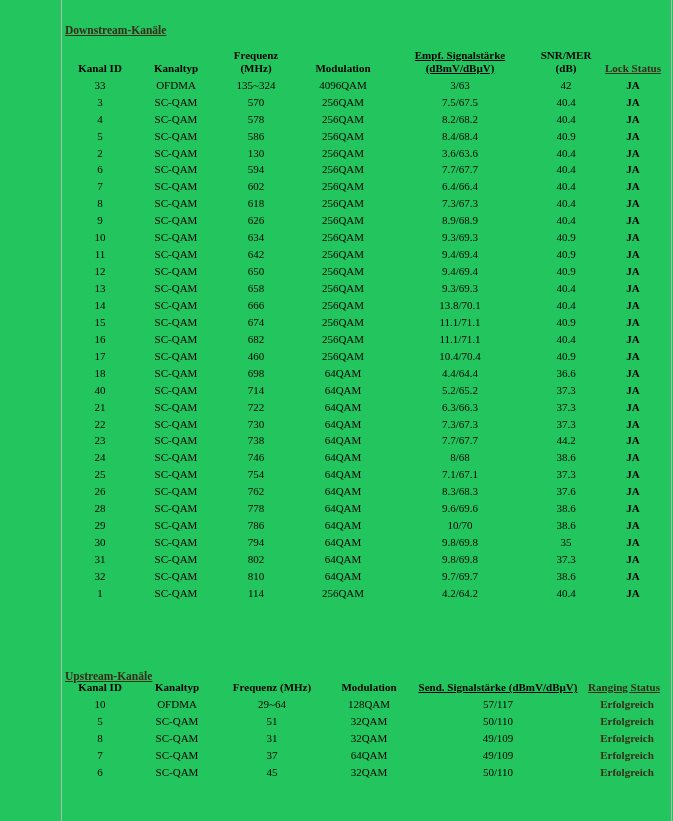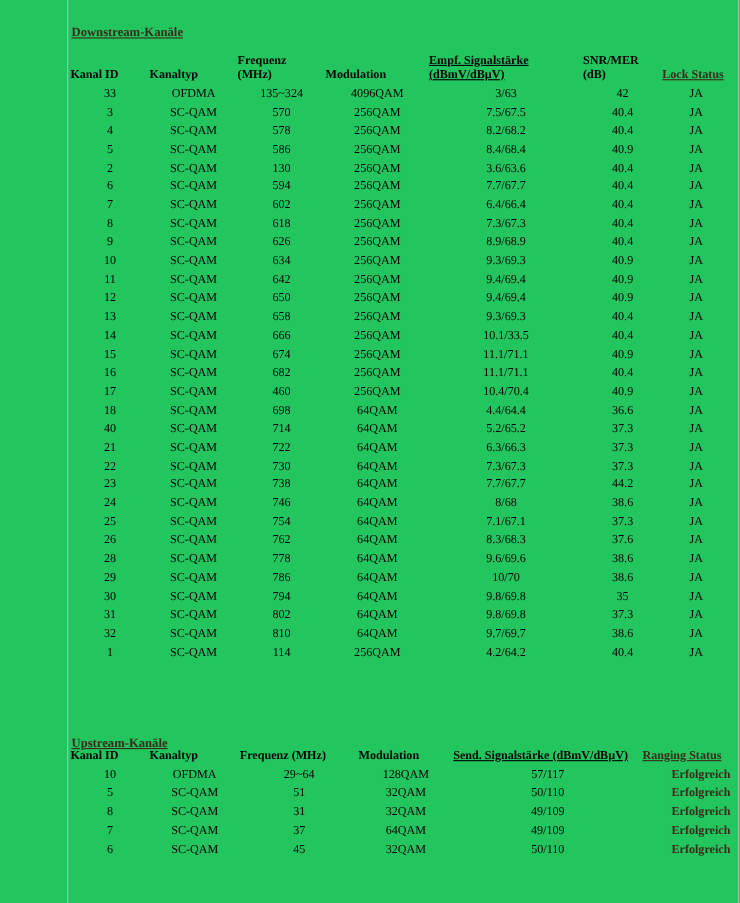--- a/index.html
+++ b/index.html
@@ -80,21 +80,21 @@
     top: 680px;
     width: 600px;
     table-layout: fixed;
   }
   thead th {
     font-weight: bold;
     font-size: 11px;
     color: #000;
     padding: 1px 0 3px 0;
     vertical-align: bottom;
-    text-align: left;
+    text-align: center;
     line-height: 1.15;
   }
   thead th.hdr-underline span.u {
     text-decoration: underline;
   }
   tbody td {
     font-size: 11px;
     text-align: center;
     padding: 0.5px 0;
     line-height: 1.45;
@@ -111,26 +111,26 @@
   .ds-table col.c6 { width: 62px; }
   
   .us-table col.u0 { width: 72px; }
   .us-table col.u1 { width: 82px; }
   .us-table col.u2 { width: 108px; }
   .us-table col.u3 { width: 86px; }
   .us-table col.u4 { width: 172px; }
   .us-table col.u5 { width: 80px; }
 
   .status-cell {
-    font-weight: normal;
+    font-weight: bold;
   }
   .ranging-cell {
     font-weight: bold;
     color: #3a2a1a;
-    text-align: right;
+    text-align: center;
     padding-left: 6px;
     font-family: Liberation Serif, serif;
   }
   .hdr-dark {
     color: #3a2a1a;
   }
 </style>
 </head>
 <body>
 
@@ -290,21 +290,21 @@
             <td>256QAM</td>
             <td>9.3/69.3</td>
             <td>40.4</td>
             <td class="status-cell">JA</td>
           </tr>
           <tr>
             <td>14</td>
             <td>SC-QAM</td>
             <td>666</td>
             <td>256QAM</td>
-            <td>10.1/33.5</td>
+            <td>13.8/70.1</td>
             <td>40.4</td>
             <td class="status-cell">JA</td>
           </tr>
           <tr>
             <td>15</td>
             <td>SC-QAM</td>
             <td>674</td>
             <td>256QAM</td>
             <td>11.1/71.1</td>
             <td>40.9</td>

